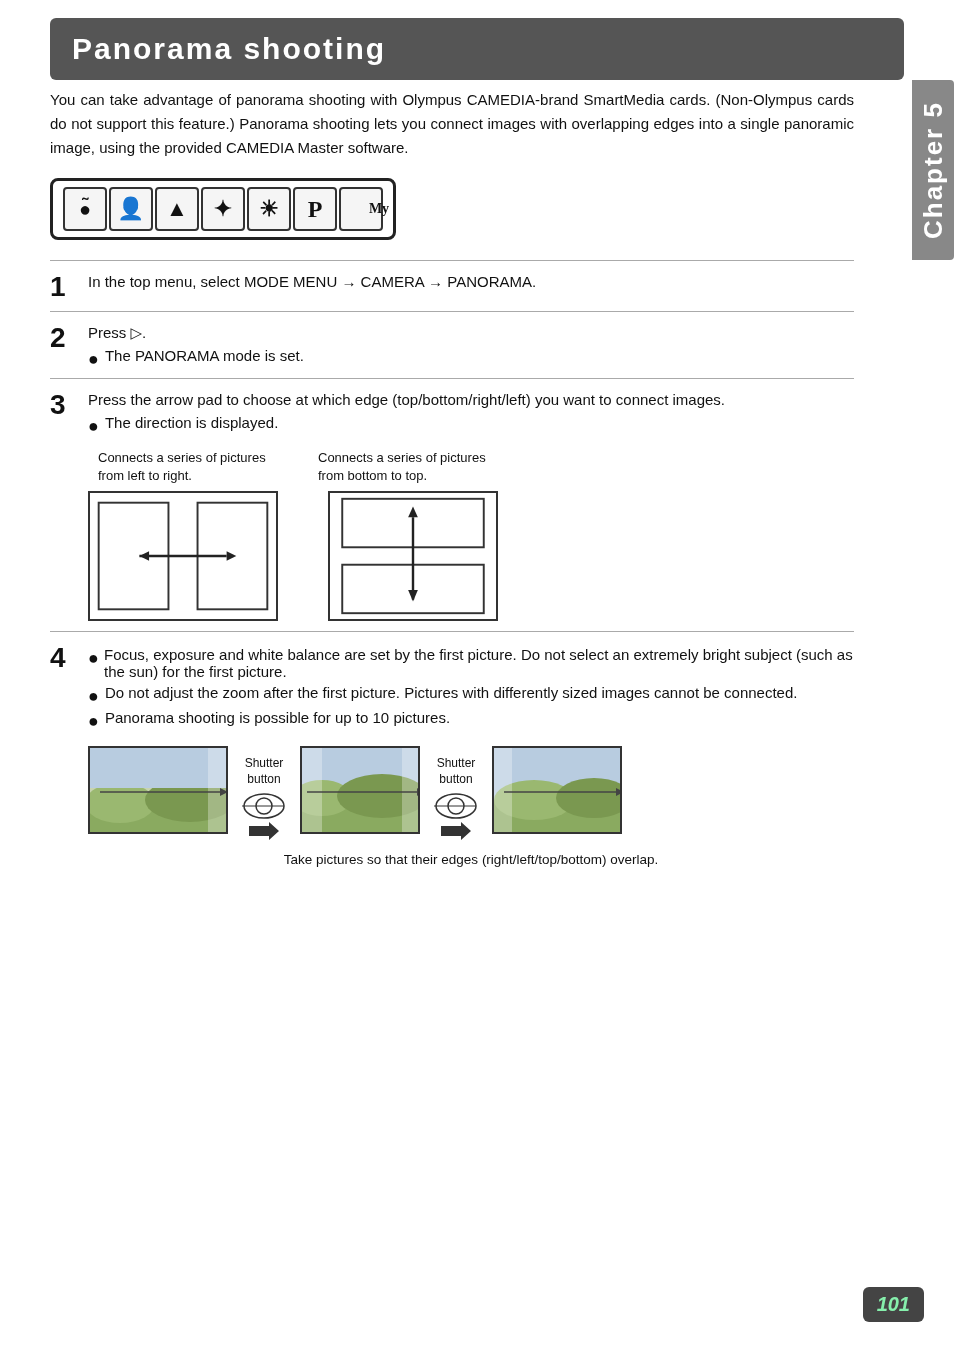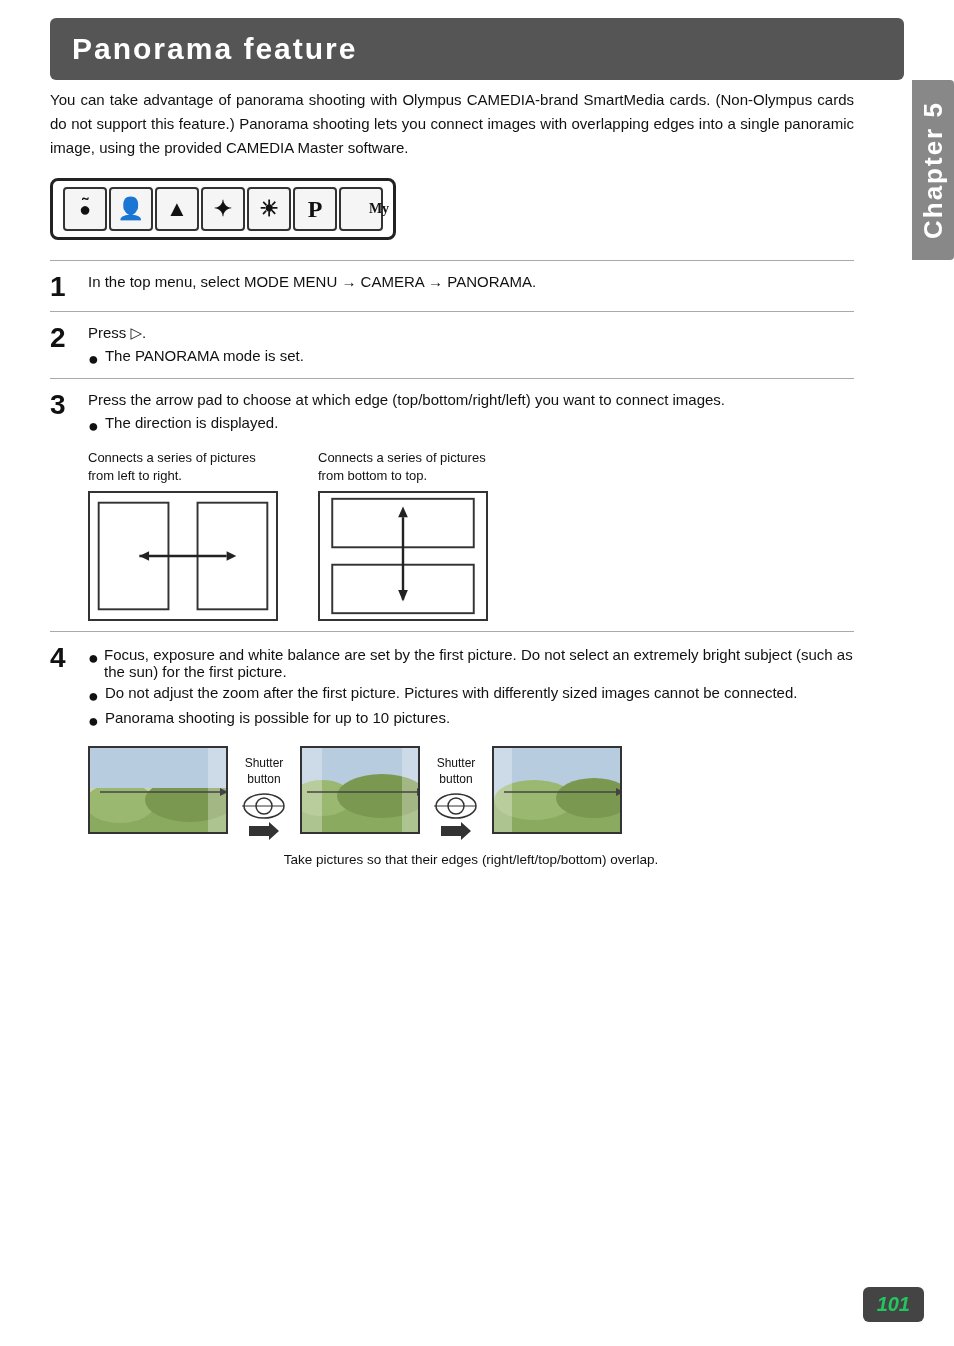--- a/index.html
+++ b/index.html
@@ -34,21 +34,21 @@
       justify-content: center;
       border-radius: 4px 0 0 4px;
     }
 
     
     .page-number {
       position: absolute;
       bottom: 24px;
       right: 30px;
       background: #444;
-      color: #22c55e;
+      color: #86efac;
       font-size: 20px;
       font-weight: bold;
       font-style: italic;
       padding: 6px 14px;
       border-radius: 6px;
     }
 
     
     .page-header {
       background: #555;
@@ -142,21 +142,21 @@
     
     .diagrams-row {
       display: flex;
       gap: 40px;
       margin-top: 14px;
       align-items: flex-start;
     }
     .diagram-block {
       display: flex;
       flex-direction: column;
-      align-items: flex-start;
+      align-items: flex-end;
     }
     .diagram-caption {
       font-size: 13px;
       line-height: 1.4;
       margin-bottom: 6px;
       max-width: 180px;
     }
     .diagram-box {
       border: 2px solid #333;
       position: relative;
@@ -187,21 +187,21 @@
 </head>
 <body>
 
 <div class="chapter-tab">
   Chapter 5
 </div>
 
 <div class="page-number">101</div>
 
 <div class="page-header">
-  <h1>Panorama feature</h1>
+  <h1>Panorama shooting</h1>
 </div>
 
 <div class="content">
 
   <p class="intro-text">You can take advantage of panorama shooting with Olympus CAMEDIA-brand SmartMedia cards. (Non-Olympus cards do not support this feature.) Panorama shooting lets you connect images with overlapping edges into a single panoramic image, using the provided CAMEDIA Master software.</p>
 
   <div class="mode-icons">
     <div class="mode-icon face">●̃</div>
     <div class="mode-icon">👤</div>
     <div class="mode-icon">▲</div>

